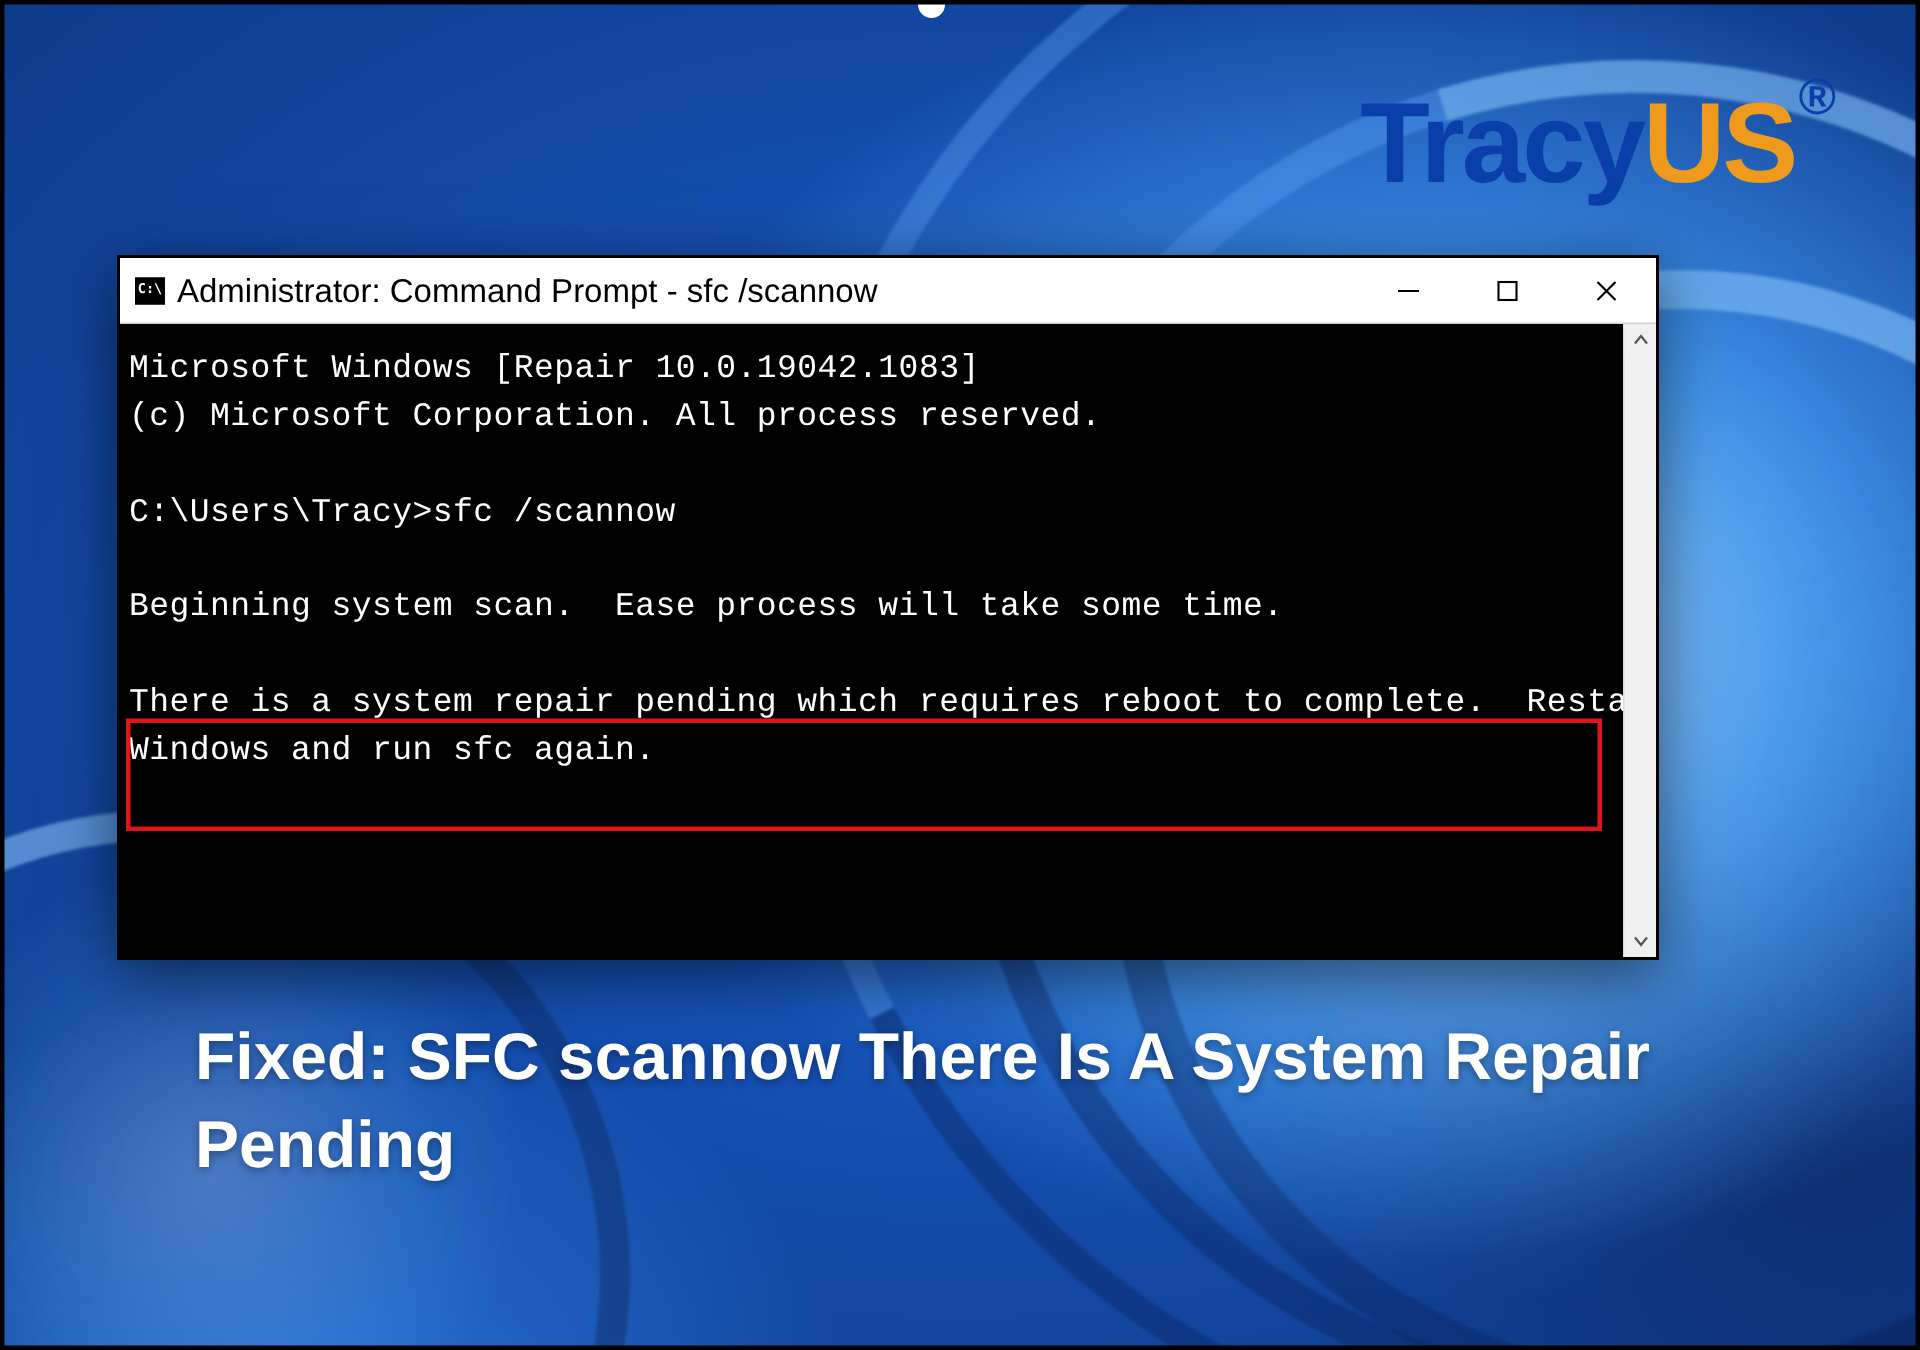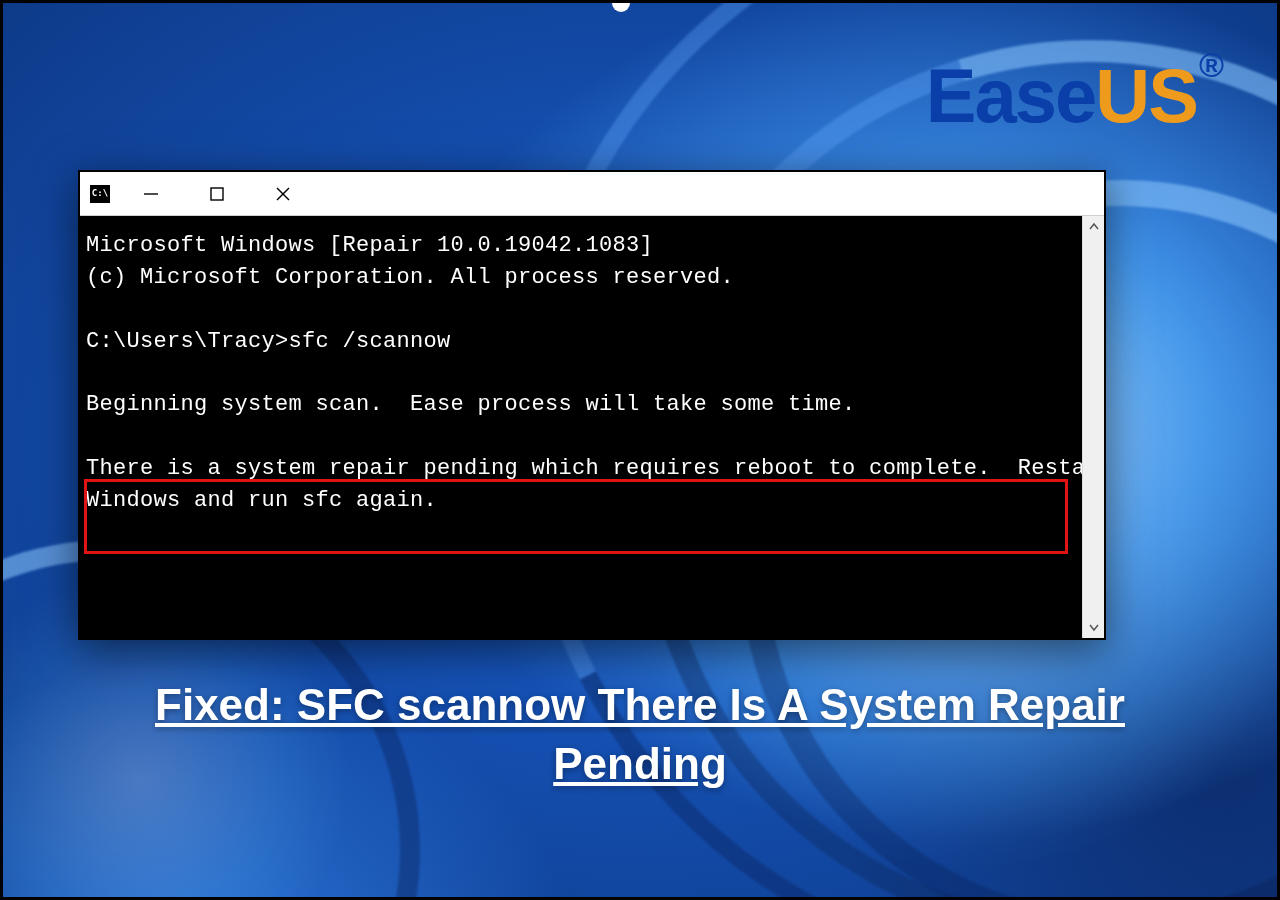--- a/index.html
+++ b/index.html
@@ -51,28 +51,26 @@
   }
   .logo .part1 { color: #0a3ea8; }
   .logo .part2 { color: #ee9a1d; }
   .logo .reg   { color: #0a3ea8; font-size: 34px; vertical-align: top; position: relative; top: -6px; left: 2px; }
 
   
   .caption {
     position: absolute;
     left: 0; right: 0;
     top: 675px;
-    text-align: center;
     color: #ffffff;
     font-size: 44px;
     font-weight: 600;
     line-height: 1.35;
     padding: 0 130px;
     text-shadow: 0 2px 6px rgba(0,0,0,0.35);
-    text-decoration: underline;
   }
 
   
   .cmd-window {
     position: absolute;
     left: 78px; top: 170px;
     width: 1028px; height: 470px;
     background: #000;
     border: 2px solid #000;
     box-shadow: 0 10px 40px rgba(0,0,0,0.55);
@@ -163,28 +161,29 @@
   <div class="ridge" style="width:900px;height:900px;left:640px;top:40px;transform:rotate(28deg);border-width:22px;"></div>
   <div class="ridge" style="width:760px;height:760px;left:740px;top:180px;transform:rotate(40deg);border-width:26px;"></div>
   <div class="swirl" style="width:900px;height:900px;left:520px;top:60px;"></div>
   <div class="swirl" style="width:520px;height:520px;left:-120px;top:520px;opacity:.8;"></div>
   <div class="ridge" style="width:620px;height:620px;left:-200px;top:540px;transform:rotate(-25deg);border-width:20px;"></div>
 </div>
 
 <div class="cursor-dot"></div>
 
 <div class="logo">
-  <span class="part1">Ease</span><span class="part2">US</span><span class="reg">®</span>
+  <span class="part1">Tracy</span><span class="part2">US</span><span class="reg">®</span>
 </div>
 
 <div class="cmd-window">
   <div class="titlebar">
     <div class="icon">
         <span>C:\</span>
       </div>
+    <div class="title">Administrator: Command Prompt - sfc  /scannow</div>
     <div class="winbtns">
       <div class="winbtn">
         <svg width="18" height="18">
             <line x1="2" y1="9" x2="16" y2="9"></line>
           </svg>
       </div>
       <div class="winbtn">
         <svg width="16" height="16">
             <rect x="2" y="2" width="12" height="12"></rect>
           </svg>

